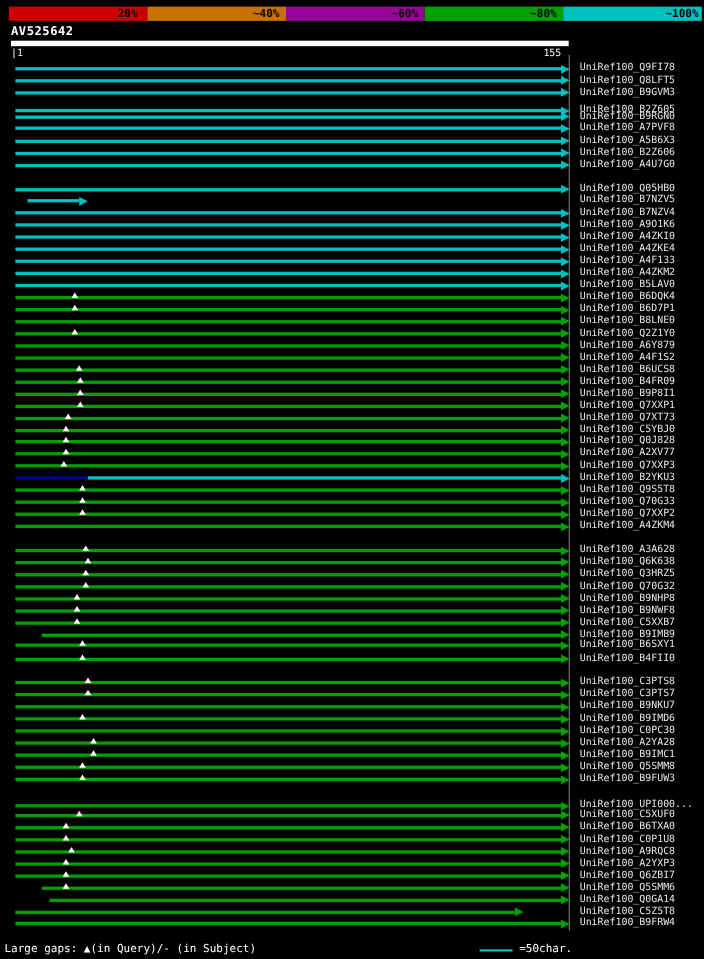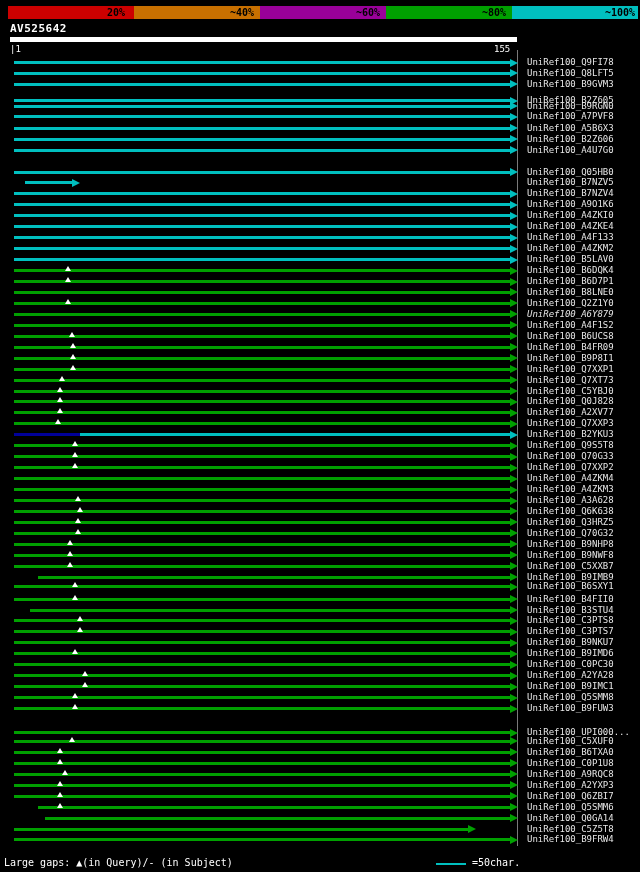--- a/index.html
+++ b/index.html
@@ -168,21 +168,21 @@
         <div class="bar-seg" style="left: 14px; width: 496px; background: rgb(0, 160, 0);"></div>
         <div class="bar-arrow" style="left: 510px; border-left-color: rgb(0, 160, 0);"></div>
         <div class="row-label">UniRef100_B8LNE0</div>
       </div>
       <div class="row" style="top: 240.9px;">
         <div class="bar-seg" style="left: 14px; width: 496px; background: rgb(0, 160, 0);"></div>
         <div class="bar-arrow" style="left: 510px; border-left-color: rgb(0, 160, 0);"></div>
         <div class="gap-marker" style="left: 65px; border-bottom-color: rgb(255, 255, 255);"></div>
         <div class="row-label">UniRef100_Q2Z1Y0</div>
       </div>
-      <div class="row" style="top: 251.85px; font-style: italic;">
+      <div class="row" style="top: 251.85px;">
         <div class="bar-seg" style="left: 14px; width: 496px; background: rgb(0, 160, 0);"></div>
         <div class="bar-arrow" style="left: 510px; border-left-color: rgb(0, 160, 0);"></div>
         <div class="row-label">UniRef100_A6Y879</div>
       </div>
       <div class="row" style="top: 262.8px;">
         <div class="bar-seg" style="left: 14px; width: 496px; background: rgb(0, 160, 0);"></div>
         <div class="bar-arrow" style="left: 510px; border-left-color: rgb(0, 160, 0);"></div>
         <div class="row-label">UniRef100_A4F1S2</div>
       </div>
       <div class="row" style="top: 273.75px;">
@@ -261,25 +261,20 @@
         <div class="bar-seg" style="left: 14px; width: 496px; background: rgb(0, 160, 0);"></div>
         <div class="bar-arrow" style="left: 510px; border-left-color: rgb(0, 160, 0);"></div>
         <div class="gap-marker" style="left: 72px; border-bottom-color: rgb(255, 255, 255);"></div>
         <div class="row-label">UniRef100_Q7XXP2</div>
       </div>
       <div class="row" style="top: 416.1px;">
         <div class="bar-seg" style="left: 14px; width: 496px; background: rgb(0, 160, 0);"></div>
         <div class="bar-arrow" style="left: 510px; border-left-color: rgb(0, 160, 0);"></div>
         <div class="row-label">UniRef100_A4ZKM4</div>
       </div>
-      <div class="row" style="top: 427.05px;">
-        <div class="bar-seg" style="left: 14px; width: 496px; background: rgb(0, 160, 0);"></div>
-        <div class="bar-arrow" style="left: 510px; border-left-color: rgb(0, 160, 0);"></div>
-        <div class="row-label">UniRef100_A4ZKM3</div>
-      </div>
       <div class="row" style="top: 438px;">
         <div class="bar-seg" style="left: 14px; width: 496px; background: rgb(0, 160, 0);"></div>
         <div class="bar-arrow" style="left: 510px; border-left-color: rgb(0, 160, 0);"></div>
         <div class="gap-marker" style="left: 75px; border-bottom-color: rgb(255, 255, 255);"></div>
         <div class="row-label">UniRef100_A3A628</div>
       </div>
       <div class="row" style="top: 448.95px;">
         <div class="bar-seg" style="left: 14px; width: 496px; background: rgb(0, 160, 0);"></div>
         <div class="bar-arrow" style="left: 510px; border-left-color: rgb(0, 160, 0);"></div>
         <div class="gap-marker" style="left: 77px; border-bottom-color: rgb(255, 255, 255);"></div>
@@ -324,25 +319,20 @@
         <div class="bar-seg" style="left: 14px; width: 496px; background: rgb(0, 160, 0);"></div>
         <div class="bar-arrow" style="left: 510px; border-left-color: rgb(0, 160, 0);"></div>
         <div class="gap-marker" style="left: 72px; border-bottom-color: rgb(255, 255, 255);"></div>
         <div class="row-label">UniRef100_B6SXY1</div>
       </div>
       <div class="row" style="top: 536.55px;">
         <div class="bar-seg" style="left: 14px; width: 496px; background: rgb(0, 160, 0);"></div>
         <div class="bar-arrow" style="left: 510px; border-left-color: rgb(0, 160, 0);"></div>
         <div class="gap-marker" style="left: 72px; border-bottom-color: rgb(255, 255, 255);"></div>
         <div class="row-label">UniRef100_B4FII0</div>
-      </div>
-      <div class="row" style="top: 547.5px;">
-        <div class="bar-seg" style="left: 30px; width: 480px; background: rgb(0, 160, 0);"></div>
-        <div class="bar-arrow" style="left: 510px; border-left-color: rgb(0, 160, 0);"></div>
-        <div class="row-label">UniRef100_B3STU4</div>
       </div>
       <div class="row" style="top: 558.45px;">
         <div class="bar-seg" style="left: 14px; width: 496px; background: rgb(0, 160, 0);"></div>
         <div class="bar-arrow" style="left: 510px; border-left-color: rgb(0, 160, 0);"></div>
         <div class="gap-marker" style="left: 77px; border-bottom-color: rgb(255, 255, 255);"></div>
         <div class="row-label">UniRef100_C3PTS8</div>
       </div>
       <div class="row" style="top: 569.4px;">
         <div class="bar-seg" style="left: 14px; width: 496px; background: rgb(0, 160, 0);"></div>
         <div class="bar-arrow" style="left: 510px; border-left-color: rgb(0, 160, 0);"></div>

